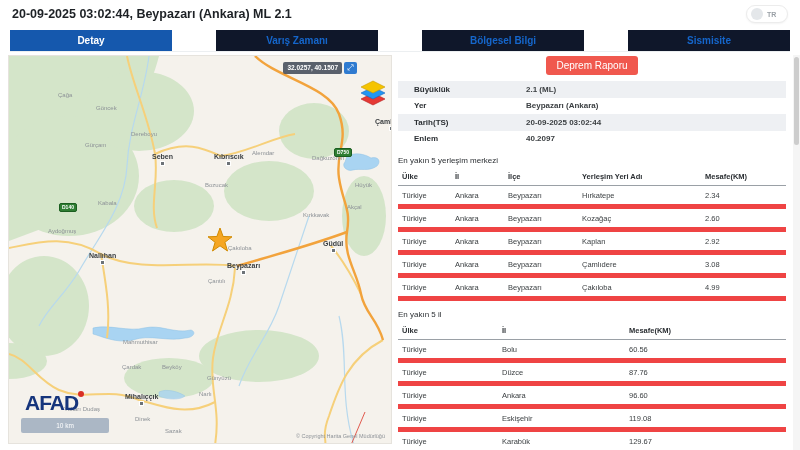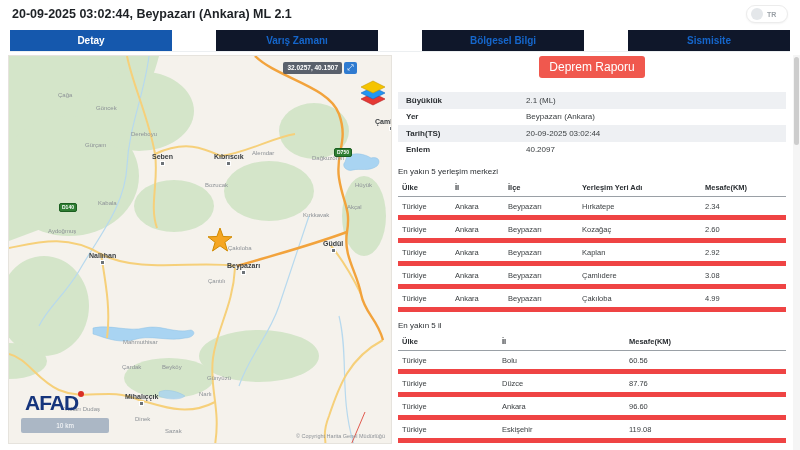--- a/index.html
+++ b/index.html
@@ -45,26 +45,26 @@
     letter-spacing:-1px; color:#16357c; }
   .afad .dot { position:absolute; right:-6px; top:0; width:6px; height:6px;
     background:#d93025; border-radius:50%; }
   .scalebar { position:absolute; left:12px; bottom:10px; width:88px; height:15px;
     background:rgba(110,135,165,.55); border-radius:2px; color:#fff; font-size:6.5px;
     display:flex; align-items:center; justify-content:center; }
   .copyright { position:absolute; right:6px; bottom:4px; font-size:5.5px; color:#8d9297; }
 
   
   .panel { flex:1; font-size:8px; padding-right:6px; }
-  .reportbtn { display:block; margin:1px auto 14px; background:#f0584e; color:#fff; border:none;
-    font-size:12px; font-family:inherit; padding:4px 10px; border-radius:3px; cursor:pointer; }
+  .reportbtn { display:block; margin:1px auto 6px; background:#f0584e; color:#fff; border:none;
+    font-size:10px; font-family:inherit; padding:4px 10px; border-radius:3px; cursor:pointer; }
   .drow { display:flex; height:16.5px; align-items:center; }
   .drow:nth-child(odd) { background:#eef0f3; }
-  .drow .k { width:128px; font-weight:bold; padding-left:8px; color:#2b2f33; }
-  .drow .v { flex:1; color:#3c4043; }
+  .drow .k { width:128px; font-weight:bold; padding-left:16px; color:#2b2f33; }
+  .drow .v { flex:1; color:#3c4043;font-weight:bold; }
   .sect { margin:9px 0 3px; color:#2b2f33; font-size:8px; }
   table { width:100%; border-collapse:collapse; table-layout:fixed; font-size:7.5px; }
   th { text-align:left; font-weight:bold; color:#2b2f33; padding:4px 2px 4px 4px;
     border-bottom:1px solid #9aa0a6; }
   td { padding:4.5px 2px 4.5px 4px; color:#3c4043; border-bottom:5px solid #ef4444; }
   .t-settle col:nth-child(1){width:53px}.t-settle col:nth-child(2){width:53px}
   .t-settle col:nth-child(3){width:74px}.t-settle col:nth-child(4){width:123px}
   .t-prov col:nth-child(1){width:100px}.t-prov col:nth-child(2){width:127px}
 
   

